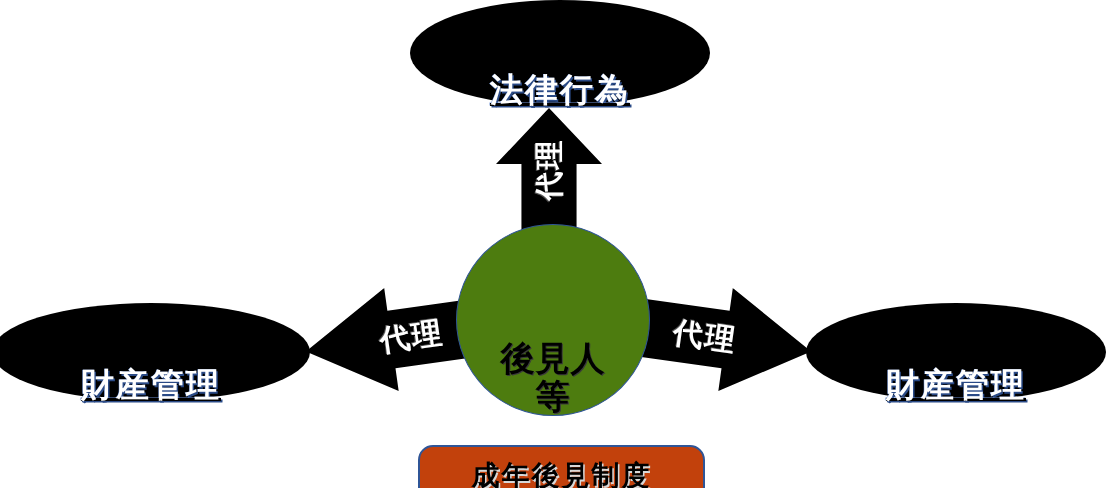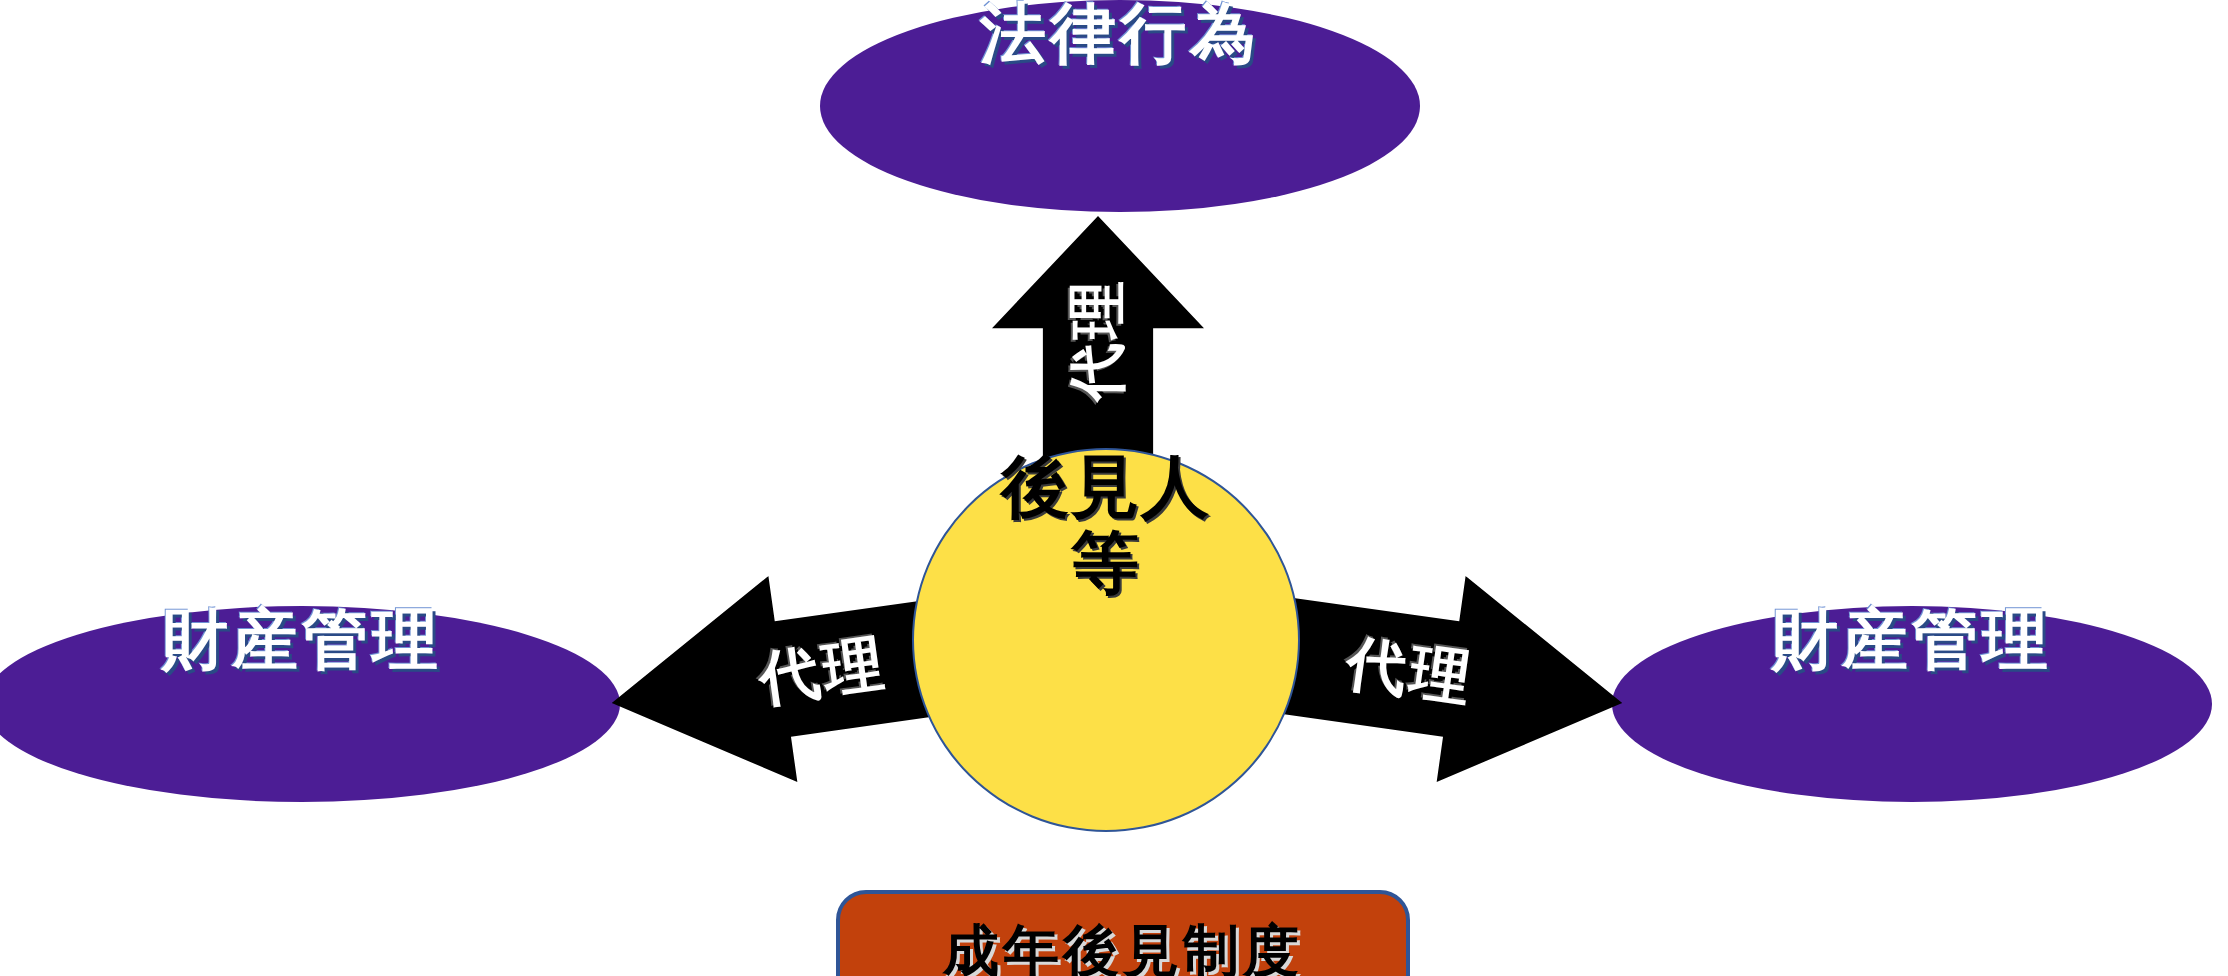--- a/index.html
+++ b/index.html
@@ -16,25 +16,26 @@
     width: 1114px;
     height: 488px;
     background: #ffffff;
     overflow: hidden;
   }
 
   
   .ellipse {
     position: absolute;
     border-radius: 50%;
-    background: #4c1d95;
-    display: flex;
-    align-items: flex-start;
+    background: #000000;
+    display: flex;
+    align-items: flex-end;
     justify-content: center;
     box-sizing: border-box;
+    text-decoration: underline;
   }
   .ellipse-label {
     color: #ffffff;
     font-weight: bold;
     font-size: 33px;
     letter-spacing: 2px;
     line-height: 1;
     white-space: nowrap;
     text-shadow:
        1.5px 1.5px 0 #2a4a86,
@@ -61,27 +62,27 @@
   }
 
   
   #node-center {
     position: absolute;
     left: 456px;
     top: 224px;
     width: 194px;
     height: 192px;
     border-radius: 50%;
-    background: #fde047;
+    background: #4d7c0f;
     border: 1.5px solid #2F5597;
     box-sizing: border-box;
     display: flex;
     flex-direction: column;
     align-items: center;
-    justify-content: flex-start;
+    justify-content: flex-end;
     z-index: 6;
   }
   #node-center .center-label {
     color: #000000;
     font-weight: bold;
     font-size: 34px;
     line-height: 1.12;
     text-align: center;
     white-space: nowrap;
     letter-spacing: 1px;

